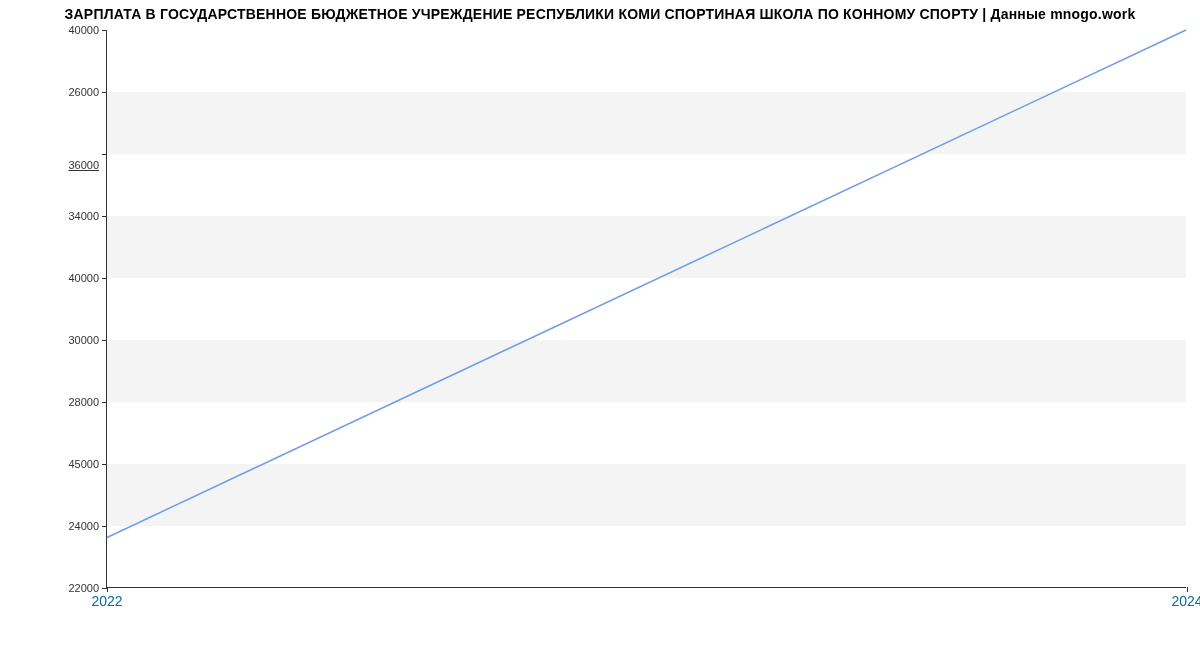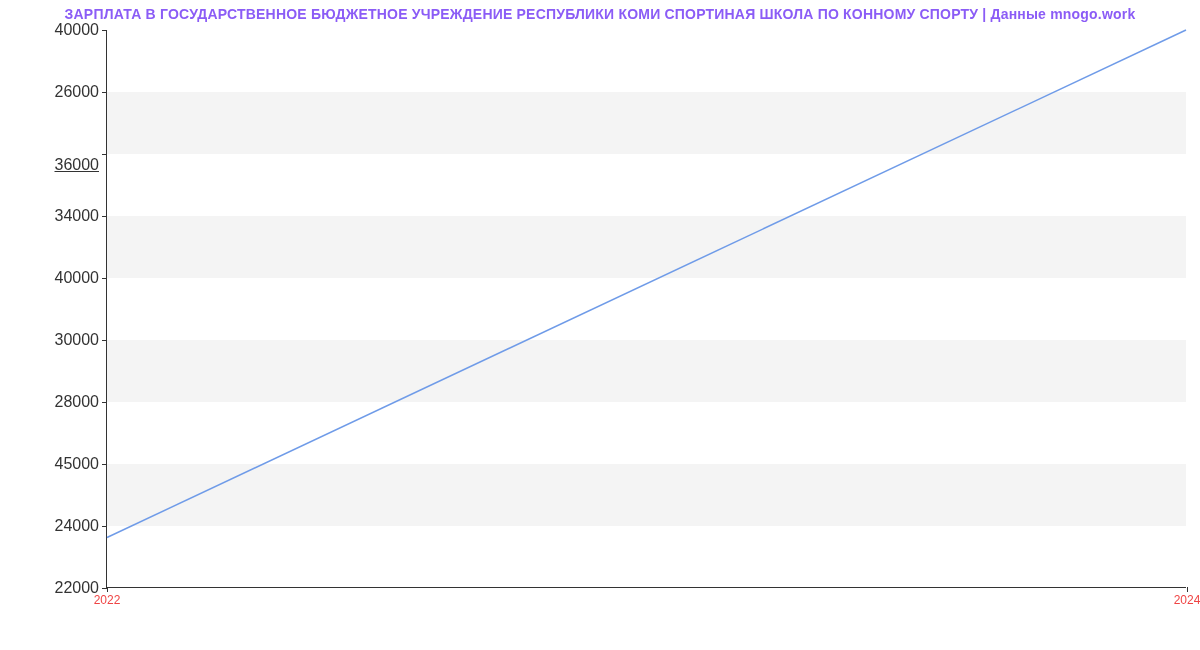--- a/index.html
+++ b/index.html
@@ -17,55 +17,55 @@
       height: 650px;
     }
     .title {
       position: absolute;
       top: 6px;
       left: 0;
       width: 100%;
       text-align: center;
       font-size: 14px;
       font-weight: 700;
-      color: #8b5cf6;
+      color: #000000;
       letter-spacing: 0.2px;
     }
     .plot {
       position: absolute;
       left: 106px;
       top: 30px;
       width: 1080px;
       height: 558px;
       border-left: 1px solid #333;
       border-bottom: 1px solid #333;
     }
     .y-tick {
       position: absolute;
       right: 100%;
       transform: translateY(-50%);
       padding-right: 8px;
-      font-size: 16px;
+      font-size: 11px;
       color: #333;
       white-space: nowrap;
     }
     .y-tick-line {
       position: absolute;
       left: -5px;
       width: 5px;
       height: 1px;
       background: #333;
     }
     .x-tick {
       position: absolute;
       top: 100%;
       transform: translateX(-50%);
       padding-top: 6px;
-      font-size: 12px;
-      color: #ef4444;
+      font-size: 14px;
+      color: #0369a1;
       text-align: right;
     }
     .x-tick-line {
       position: absolute;
       top: 0;
       width: 1px;
       height: 5px;
       background: #333;
       bottom: -5px;
       top: auto;

